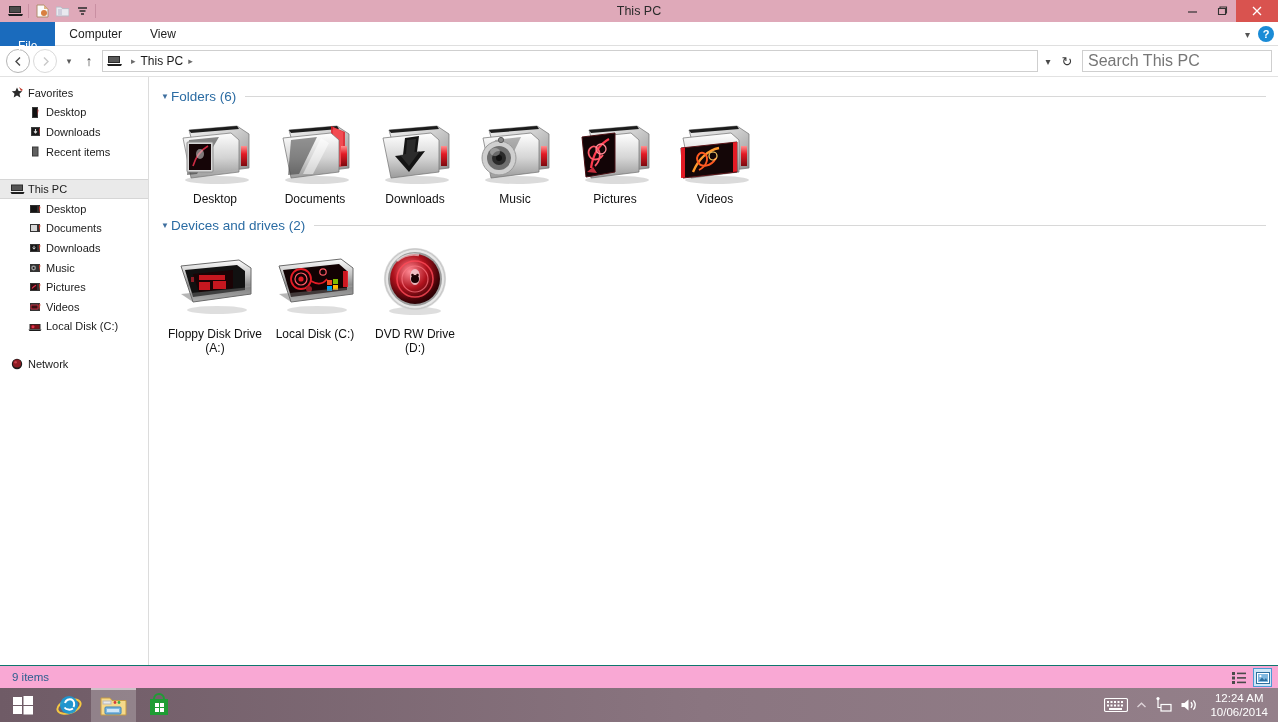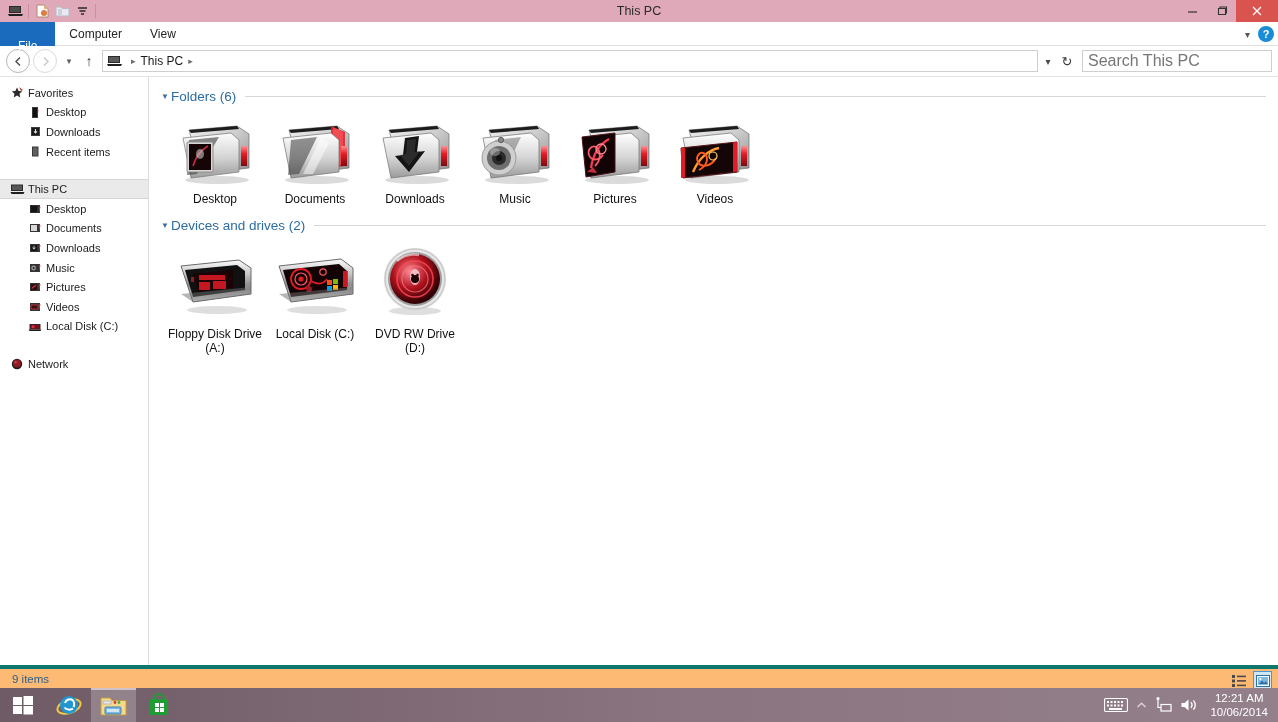--- a/index.html
+++ b/index.html
@@ -140,21 +140,21 @@
   .tile-icon { width: 90px; height: 74px; display: flex; align-items: flex-end; justify-content: center; }
   .tile-icon svg { display: block; }
   .tile-label {
     margin-top: 6px; font-size: 12px; color: #111; text-align: center;
     line-height: 14px; max-width: 96px;
   }
   .drive-row .tile-icon { height: 80px; align-items: center; }
 
   
   .statusbar {
-    height: 23px; background: #fdba74; border-top: 4px solid #0f766e;
+    height: 23px; background: #f9a8d4; border-top: 1px solid #0f766e;
     display: flex; align-items: center; flex: none; position: relative;
   }
   .status-text { font-size: 11.5px; color: #2b5f8f; padding-left: 12px; }
   .view-btns { position: absolute; right: 6px; top: 0; height: 23px; display: flex; align-items: center; gap: 4px; }
   .view-btn { width: 19px; height: 19px; display: flex; align-items: center; justify-content: center; }
   .view-btn.active { background: #cfe7f7; border: 1px solid #4a9ad4; }
 
   
   #taskbar {
     position: absolute; left: 0; top: 688px;
@@ -735,17 +735,17 @@
       </svg>
     </span>
     <span class="tray-ico">
       <svg width="18" height="16" viewBox="0 0 18 16">
         <path d="M1.5 6h3L8.5 2.5v11L4.5 10h-3z" fill="#fff"></path>
         <path d="M11 5.2a4.6 4.6 0 0 1 0 5.6" fill="none" stroke="#fff" stroke-width="1.3"></path>
         <path d="M13.4 3.3a7.6 7.6 0 0 1 0 9.4" fill="none" stroke="#fff" stroke-width="1.3"></path>
       </svg>
     </span>
     <span class="clock">
-      <div>12:21 AM</div>
+      <div>12:24 AM</div>
       <div>10/06/2014</div>
     </span>
   </div>
 </div>
 
 </body></html>

